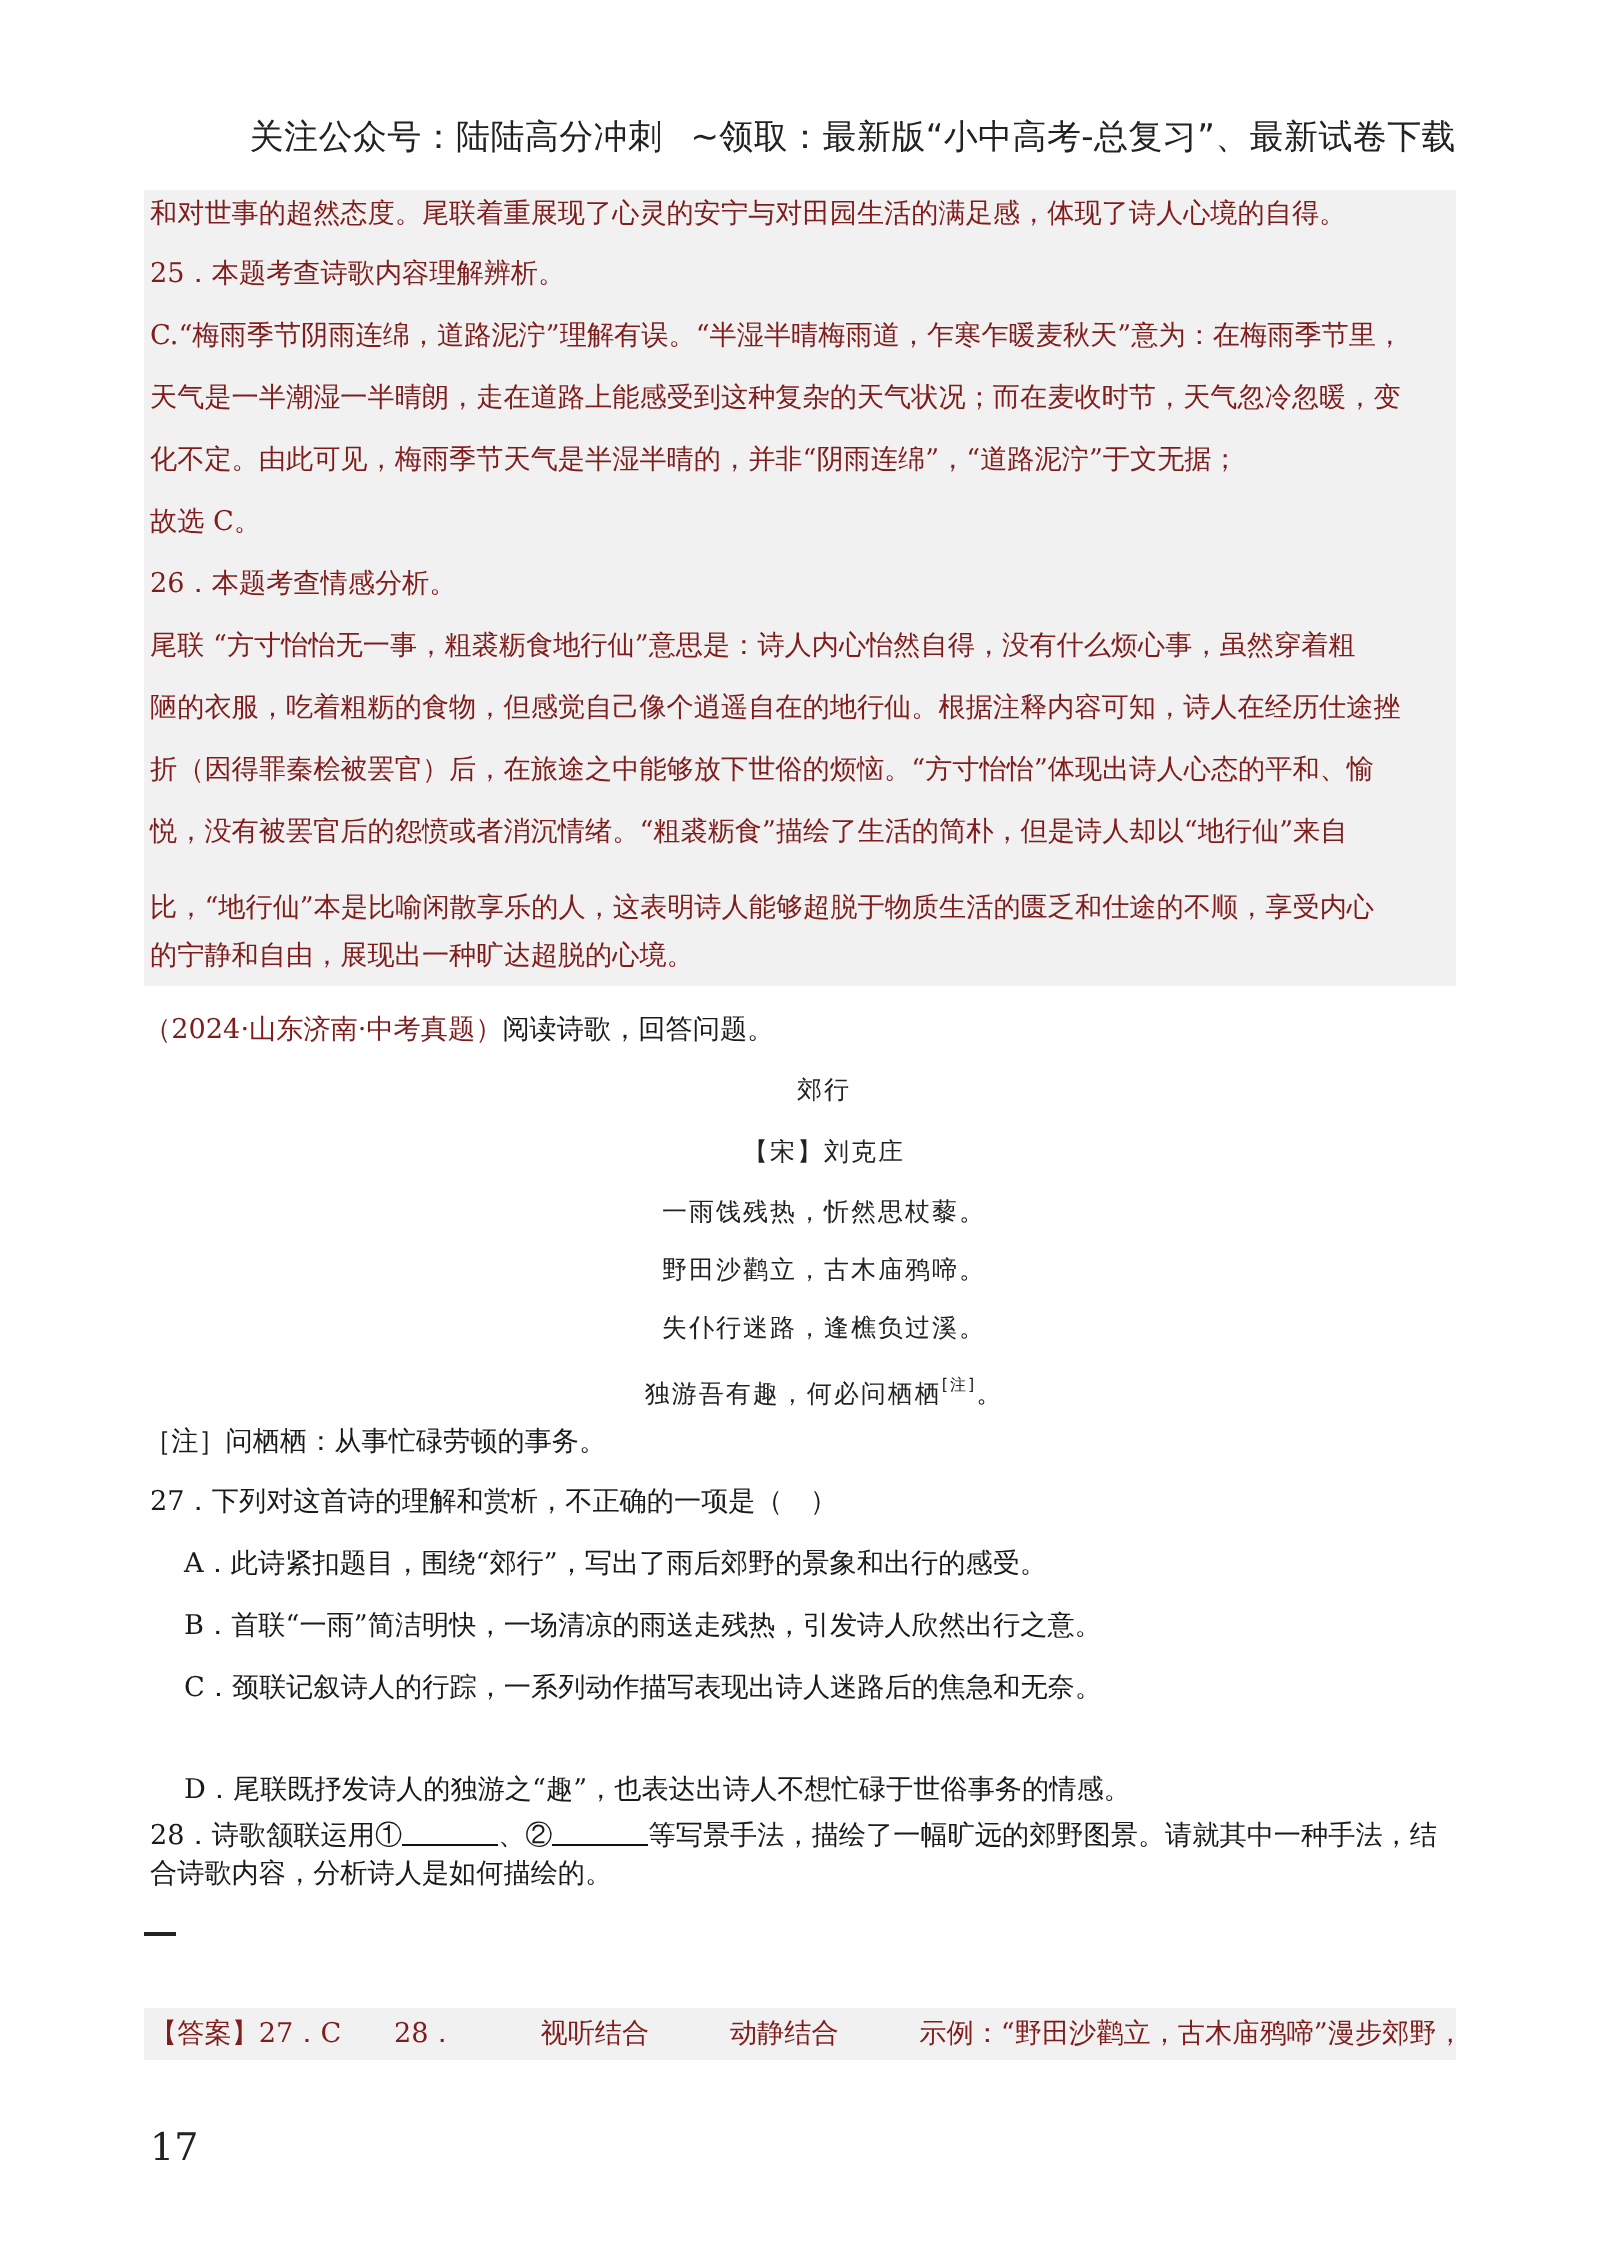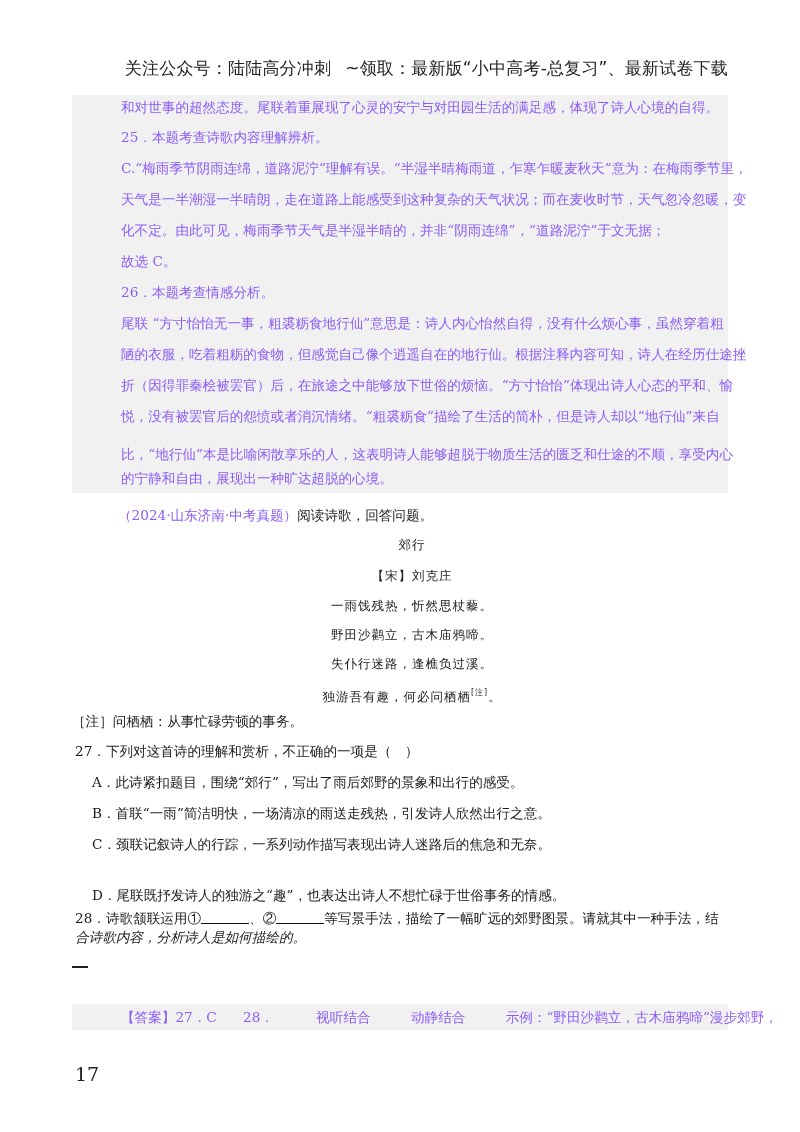--- a/index.html
+++ b/index.html
@@ -7,21 +7,21 @@
     width: 800px; height: 1132px; position: relative; overflow: hidden;
     font-family: "DejaVu Serif", "Liberation Serif", serif;
     color: #1a1a1a;
   }
   .header {
     position: absolute; top: 57px; right: 72px;
     font-family: "DejaVu Sans", "Liberation Sans", sans-serif;
     font-size: 17px; color: #222; letter-spacing: 0.2px; white-space: nowrap;
   }
   .header .gap { display: inline-block; width: 14px; }
-  .red { color: #8b5cf6; margin-left: 46px; }
+  .red { color: #7f1d1d; }
   .shade { background: #f1f1f1; }
   .explain {
     position: absolute; left: 72px; top: 95px; width: 656px; height: 398px;
   }
   .line {
     position: absolute; left: 75px; font-size: 13.6px; white-space: nowrap; line-height: 18px;
   }
   .poem-line {
     position: absolute; left: 12px; width: 800px; text-align: center;
     font-family: "DejaVu Sans", "Liberation Sans", sans-serif;
@@ -75,21 +75,21 @@
 
 <div class="line" style="top:742px;">27．下列对这首诗的理解和赏析，不正确的一项是（　）</div>
 <div class="line opt" style="top:773px;">A．此诗紧扣题目，围绕“郊行”，写出了雨后郊野的景象和出行的感受。</div>
 <div class="line opt" style="top:804px;">B．首联“一雨”简洁明快，一场清凉的雨送走残热，引发诗人欣然出行之意。</div>
 <div class="line opt" style="top:835px;">C．颈联记叙诗人的行踪，一系列动作描写表现出诗人迷路后的焦急和无奈。</div>
 <div class="line opt" style="top:866px;margin-top:20px;">D．尾联既抒发诗人的独游之“趣”，也表达出诗人不想忙碌于世俗事务的情感。</div>
 
 <div class="line" style="top:909px;">
   <span>28．诗歌颔联运用①</span><span class="blank"></span><span>、②</span><span class="blank"></span><span>等写景手法，描绘了一幅旷远的郊野图景。请就其中一种手法，结</span>
 </div>
-<div class="line" style="top:928px;font-style:italic;">合诗歌内容，分析诗人是如何描绘的。</div>
+<div class="line" style="top:928px;">合诗歌内容，分析诗人是如何描绘的。</div>
 
 <div class="dash"></div>
 
 <div class="answer-bar shade">
   <div class="line red">
     <span class="ans-part">【答案】27．C</span>
     <span class="ans-part" style="margin-left:22px;">28．</span>
     <span class="ans-part" style="margin-left:38px;font-family:Liberation Mono, monospace;">视听结合</span>
     <span class="ans-part" style="margin-left:36px;">动静结合</span>
     <span class="ans-part" style="margin-left:36px;">示例：“野田沙鹳立，古木庙鸦啼”漫步郊野，</span>

